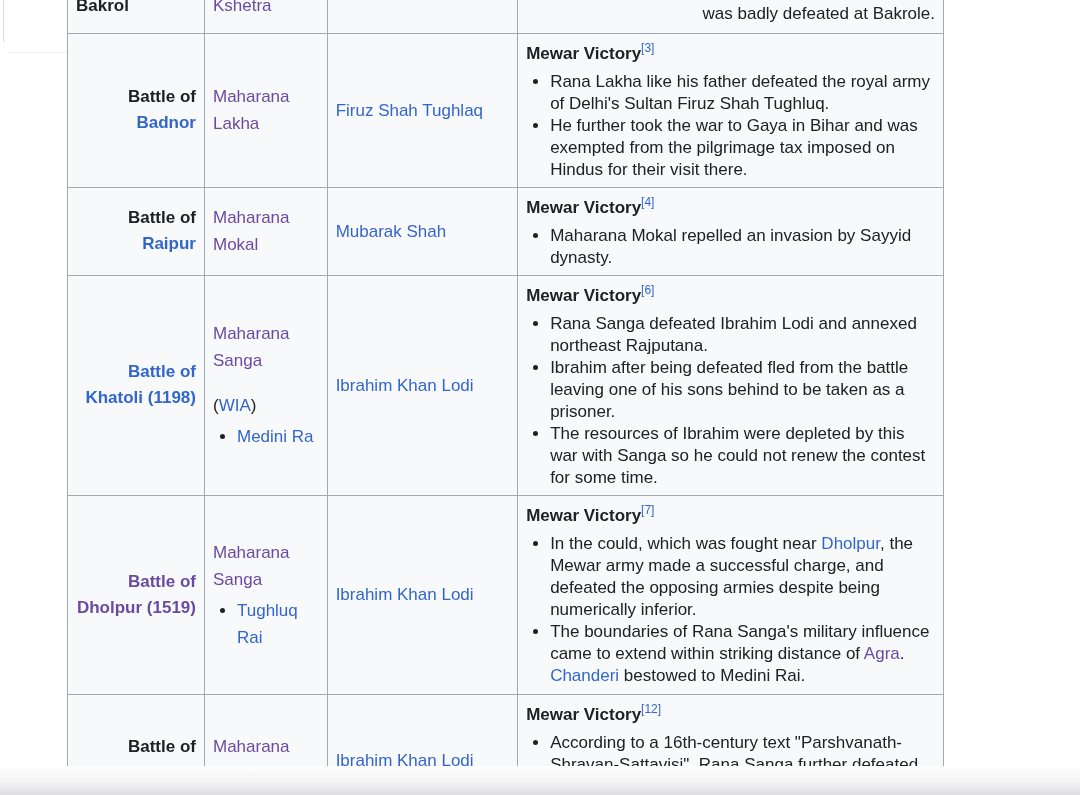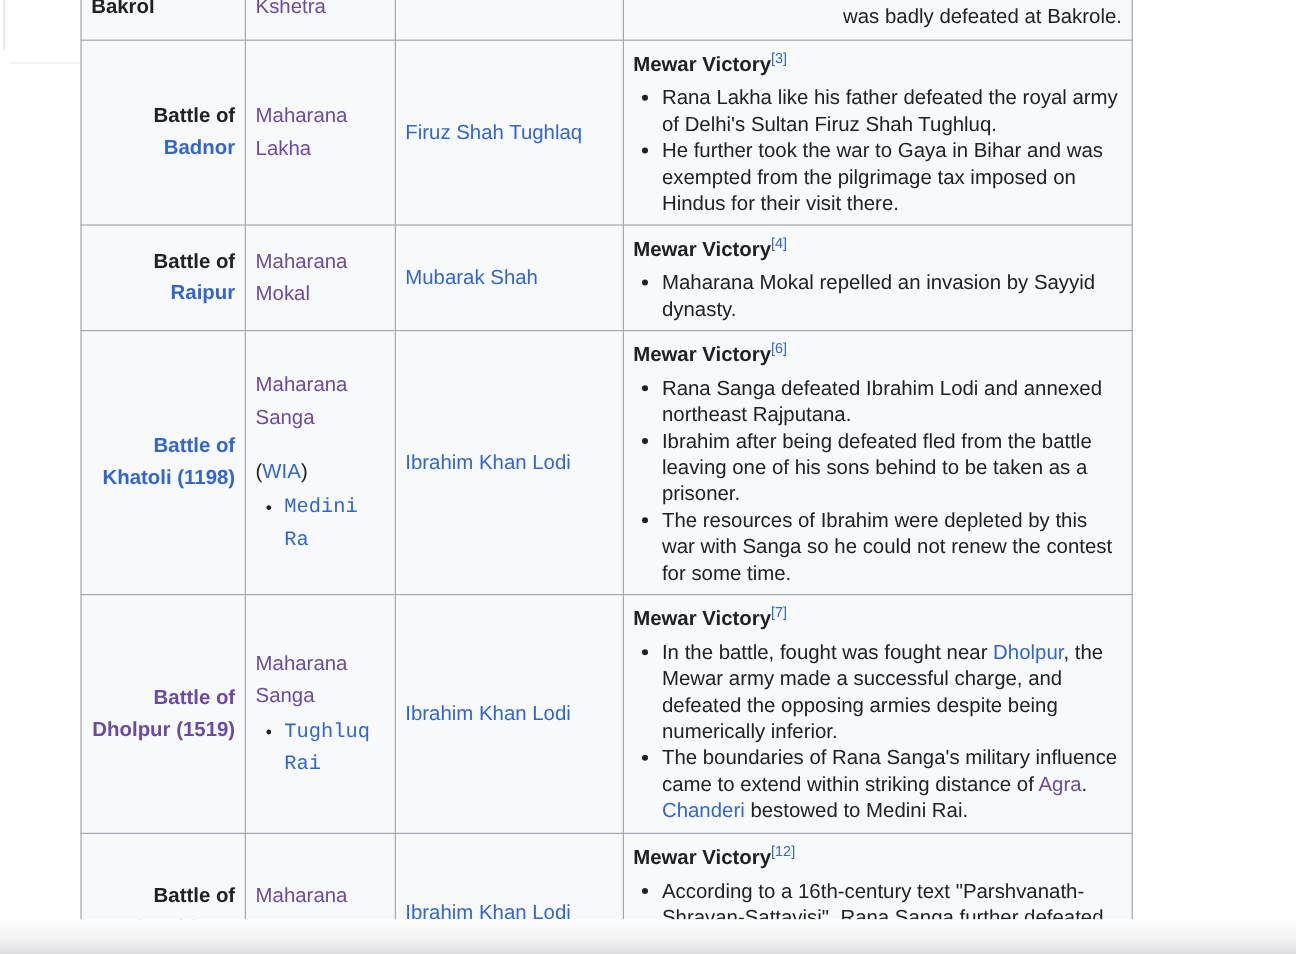--- a/index.html
+++ b/index.html
@@ -43,21 +43,21 @@
   .cutinner { margin-top: -8px; line-height: 27px; white-space: nowrap; }
 
   a { text-decoration: none; cursor: pointer; }
   a.link    { color: var(--link); }
   a.visited { color: var(--visited); }
   .b { font-weight: bold; }
 
   td.result-cell { padding-right: 4px; }
   .battle-line { line-height: 26px; text-align: right; }
   .commander-sub { margin-top: 18px; }
-  ul.commander-list { margin: 4px 0 0 0; padding-left: 24px; font-family: Liberation Mono, monospace; }
+  ul.commander-list { margin: 4px 0 0 0; padding-left: 24px; }
   ul.commander-list li { line-height: 27px; }
 
   .result-title-row { line-height: 27px; }
   .result-title { font-weight: bold; }
   sup.ref { font-size: 12px; line-height: 0; vertical-align: super; }
   ul.result-list { margin: 4px 0 0 0; padding-left: 24px; }
   ul.result-list li { line-height: 22px; margin: 0; }
   .result-cont { margin-left: 24px; line-height: 27px; text-align: right; }
 
   .bottom-fade {
@@ -167,21 +167,21 @@
           <td>
             <div><a class="visited">Maharana Sanga</a></div>
             <ul class="commander-list">
               <li><a class="link">Tughluq Rai</a></li>
             </ul>
           </td>
           <td><a class="link">Ibrahim Khan Lodi</a></td>
           <td class="result-cell">
             <div class="result-title-row"><span class="result-title">Mewar Victory</span><sup class="ref"><a class="link">[7]</a></sup></div>
             <ul class="result-list">
-              <li><span>In the battle, fought was fought near </span><a class="link">Dholpur</a><span>, the Mewar army made a successful charge, and defeated the opposing armies despite being numerically inferior.</span></li>
+              <li><span>In the could, which was fought near </span><a class="link">Dholpur</a><span>, the Mewar army made a successful charge, and defeated the opposing armies despite being numerically inferior.</span></li>
               <li><span>The boundaries of Rana Sanga's military influence came to extend within striking distance of </span><a class="visited">Agra</a><span>. </span><a class="link">Chanderi</a><span> bestowed to Medini Rai.</span></li>
             </ul>
           </td>
         </tr>
         <tr style="height: 119px;">
           <td>
             <div>
               <div class="battle-line"><span class="b">Battle of</span></div>
               <div class="battle-line"><a class="b visited">Ranthambhore</a></div>
             </div>

